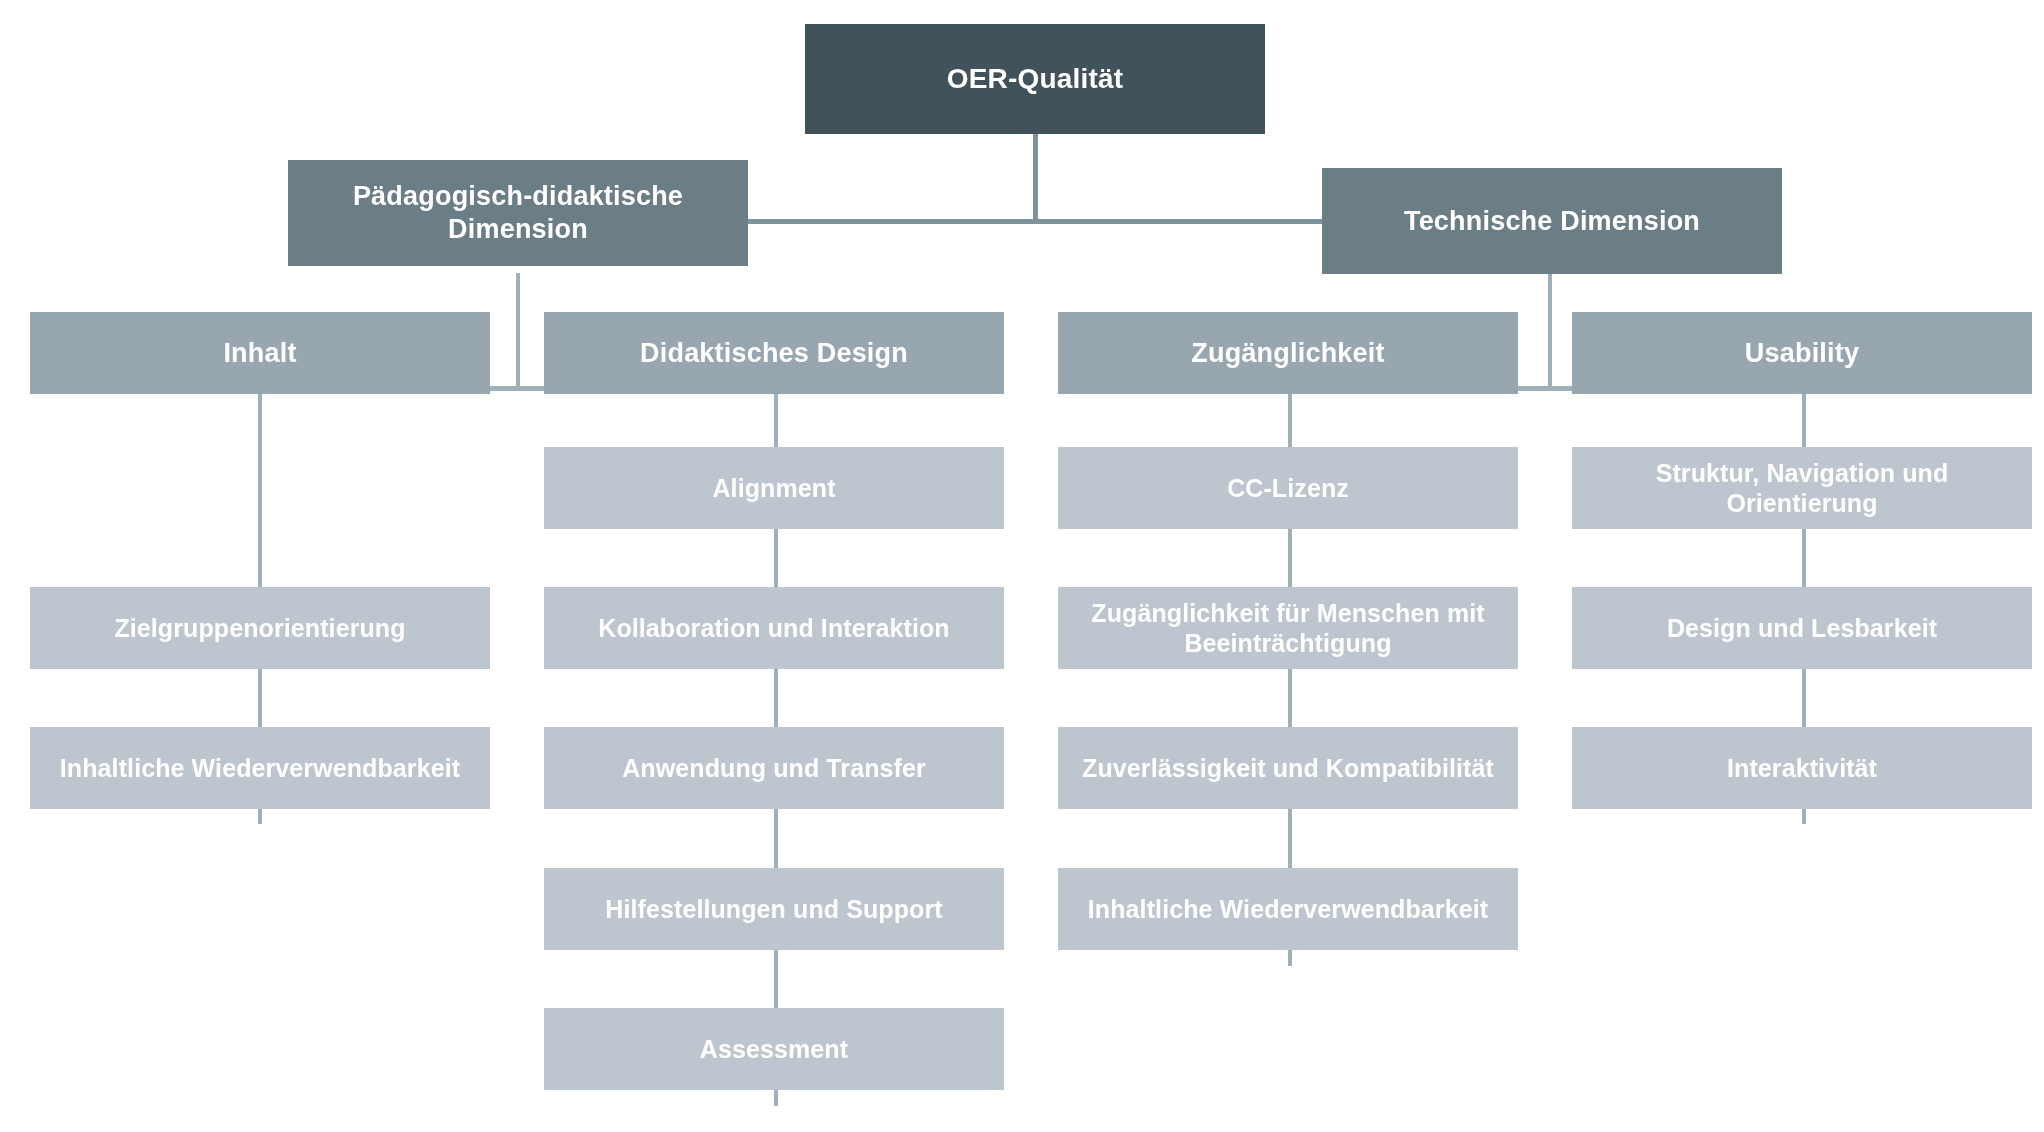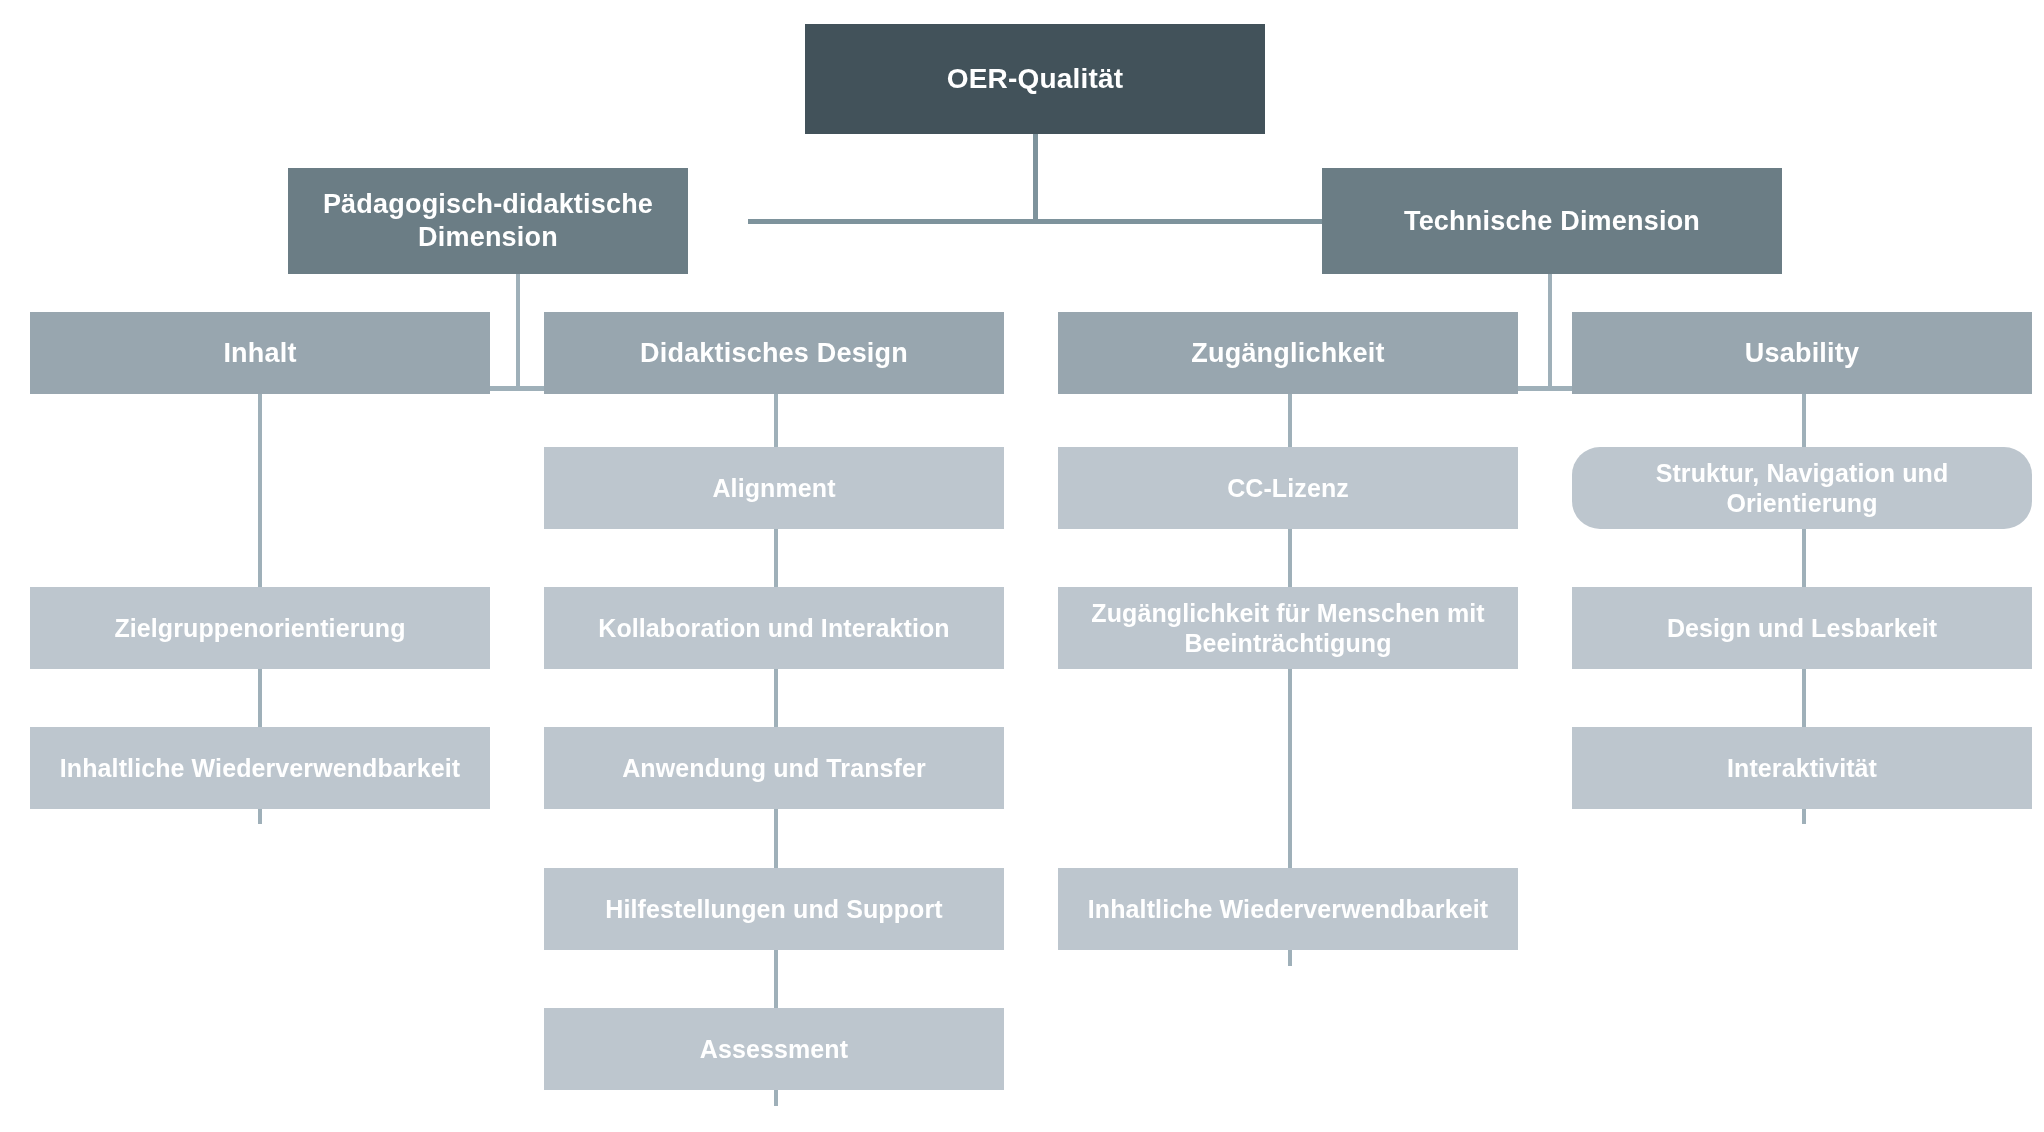--- a/index.html
+++ b/index.html
@@ -62,21 +62,21 @@
   <div class="conn v" style="left:258px; top:394px; height:430px;"></div>
 
   <div class="conn v" style="left:774px; top:394px; height:712px;"></div>
 
   <div class="conn v" style="left:1288px; top:394px; height:572px;"></div>
 
   <div class="conn v" style="left:1802px; top:394px; height:430px;"></div>
 
   <div class="node lvl-root" style="left:805px; top:24px; width:460px; height:110px;">OER-Qualität</div>
 
-  <div class="node lvl-dim" style="left:288px; top:168px; width:400px; height:106px;">Pädagogisch-didaktische Dimension</div>
+  <div class="node lvl-dim" style="left:288px; top:160px; width:460px; height:106px;">Pädagogisch-didaktische Dimension</div>
 
   <div class="node lvl-dim" style="left:1322px; top:168px; width:460px; height:106px;">Technische Dimension</div>
 
   <div class="node lvl-cat" style="left:30px; top:312px; width:460px; height:82px;">Inhalt</div>
 
   <div class="node lvl-cat" style="left:544px; top:312px; width:460px; height:82px;">Didaktisches Design</div>
 
   <div class="node lvl-cat" style="left:1058px; top:312px; width:460px; height:82px;">Zugänglichkeit</div>
 
   <div class="node lvl-cat" style="left:1572px; top:312px; width:460px; height:82px;">Usability</div>
@@ -85,19 +85,20 @@
   <div class="node lvl-leaf" style="left:30px; top:727px; width:460px; height:82px;">Inhaltliche Wiederverwendbarkeit</div>
 
   <div class="node lvl-leaf" style="left:544px; top:447px; width:460px; height:82px;">Alignment</div>
   <div class="node lvl-leaf" style="left:544px; top:587px; width:460px; height:82px;">Kollaboration und Interaktion</div>
   <div class="node lvl-leaf" style="left:544px; top:727px; width:460px; height:82px;">Anwendung und Transfer</div>
   <div class="node lvl-leaf" style="left:544px; top:868px; width:460px; height:82px;">Hilfestellungen und Support</div>
   <div class="node lvl-leaf" style="left:544px; top:1008px; width:460px; height:82px;">Assessment</div>
 
   <div class="node lvl-leaf" style="left:1058px; top:447px; width:460px; height:82px;">CC-Lizenz</div>
   <div class="node lvl-leaf" style="left:1058px; top:587px; width:460px; height:82px;">Zugänglichkeit für Menschen mit Beeinträchtigung</div>
+  <div class="node lvl-leaf" style="left:1058px; top:727px; width:460px; height:82px;">Zuverlässigkeit und Kompatibilität</div>
   <div class="node lvl-leaf" style="left:1058px; top:868px; width:460px; height:82px;">Inhaltliche Wiederverwendbarkeit</div>
 
-  <div class="node lvl-leaf" style="left:1572px; top:447px; width:460px; height:82px;border-radius:28px;">Struktur, Navigation und Orientierung</div>
+  <div class="node lvl-leaf" style="left:1572px; top:447px; width:460px; height:82px;">Struktur, Navigation und Orientierung</div>
   <div class="node lvl-leaf" style="left:1572px; top:587px; width:460px; height:82px;">Design und Lesbarkeit</div>
   <div class="node lvl-leaf" style="left:1572px; top:727px; width:460px; height:82px;">Interaktivität</div>
 
 </div>
 
 </body></html>

